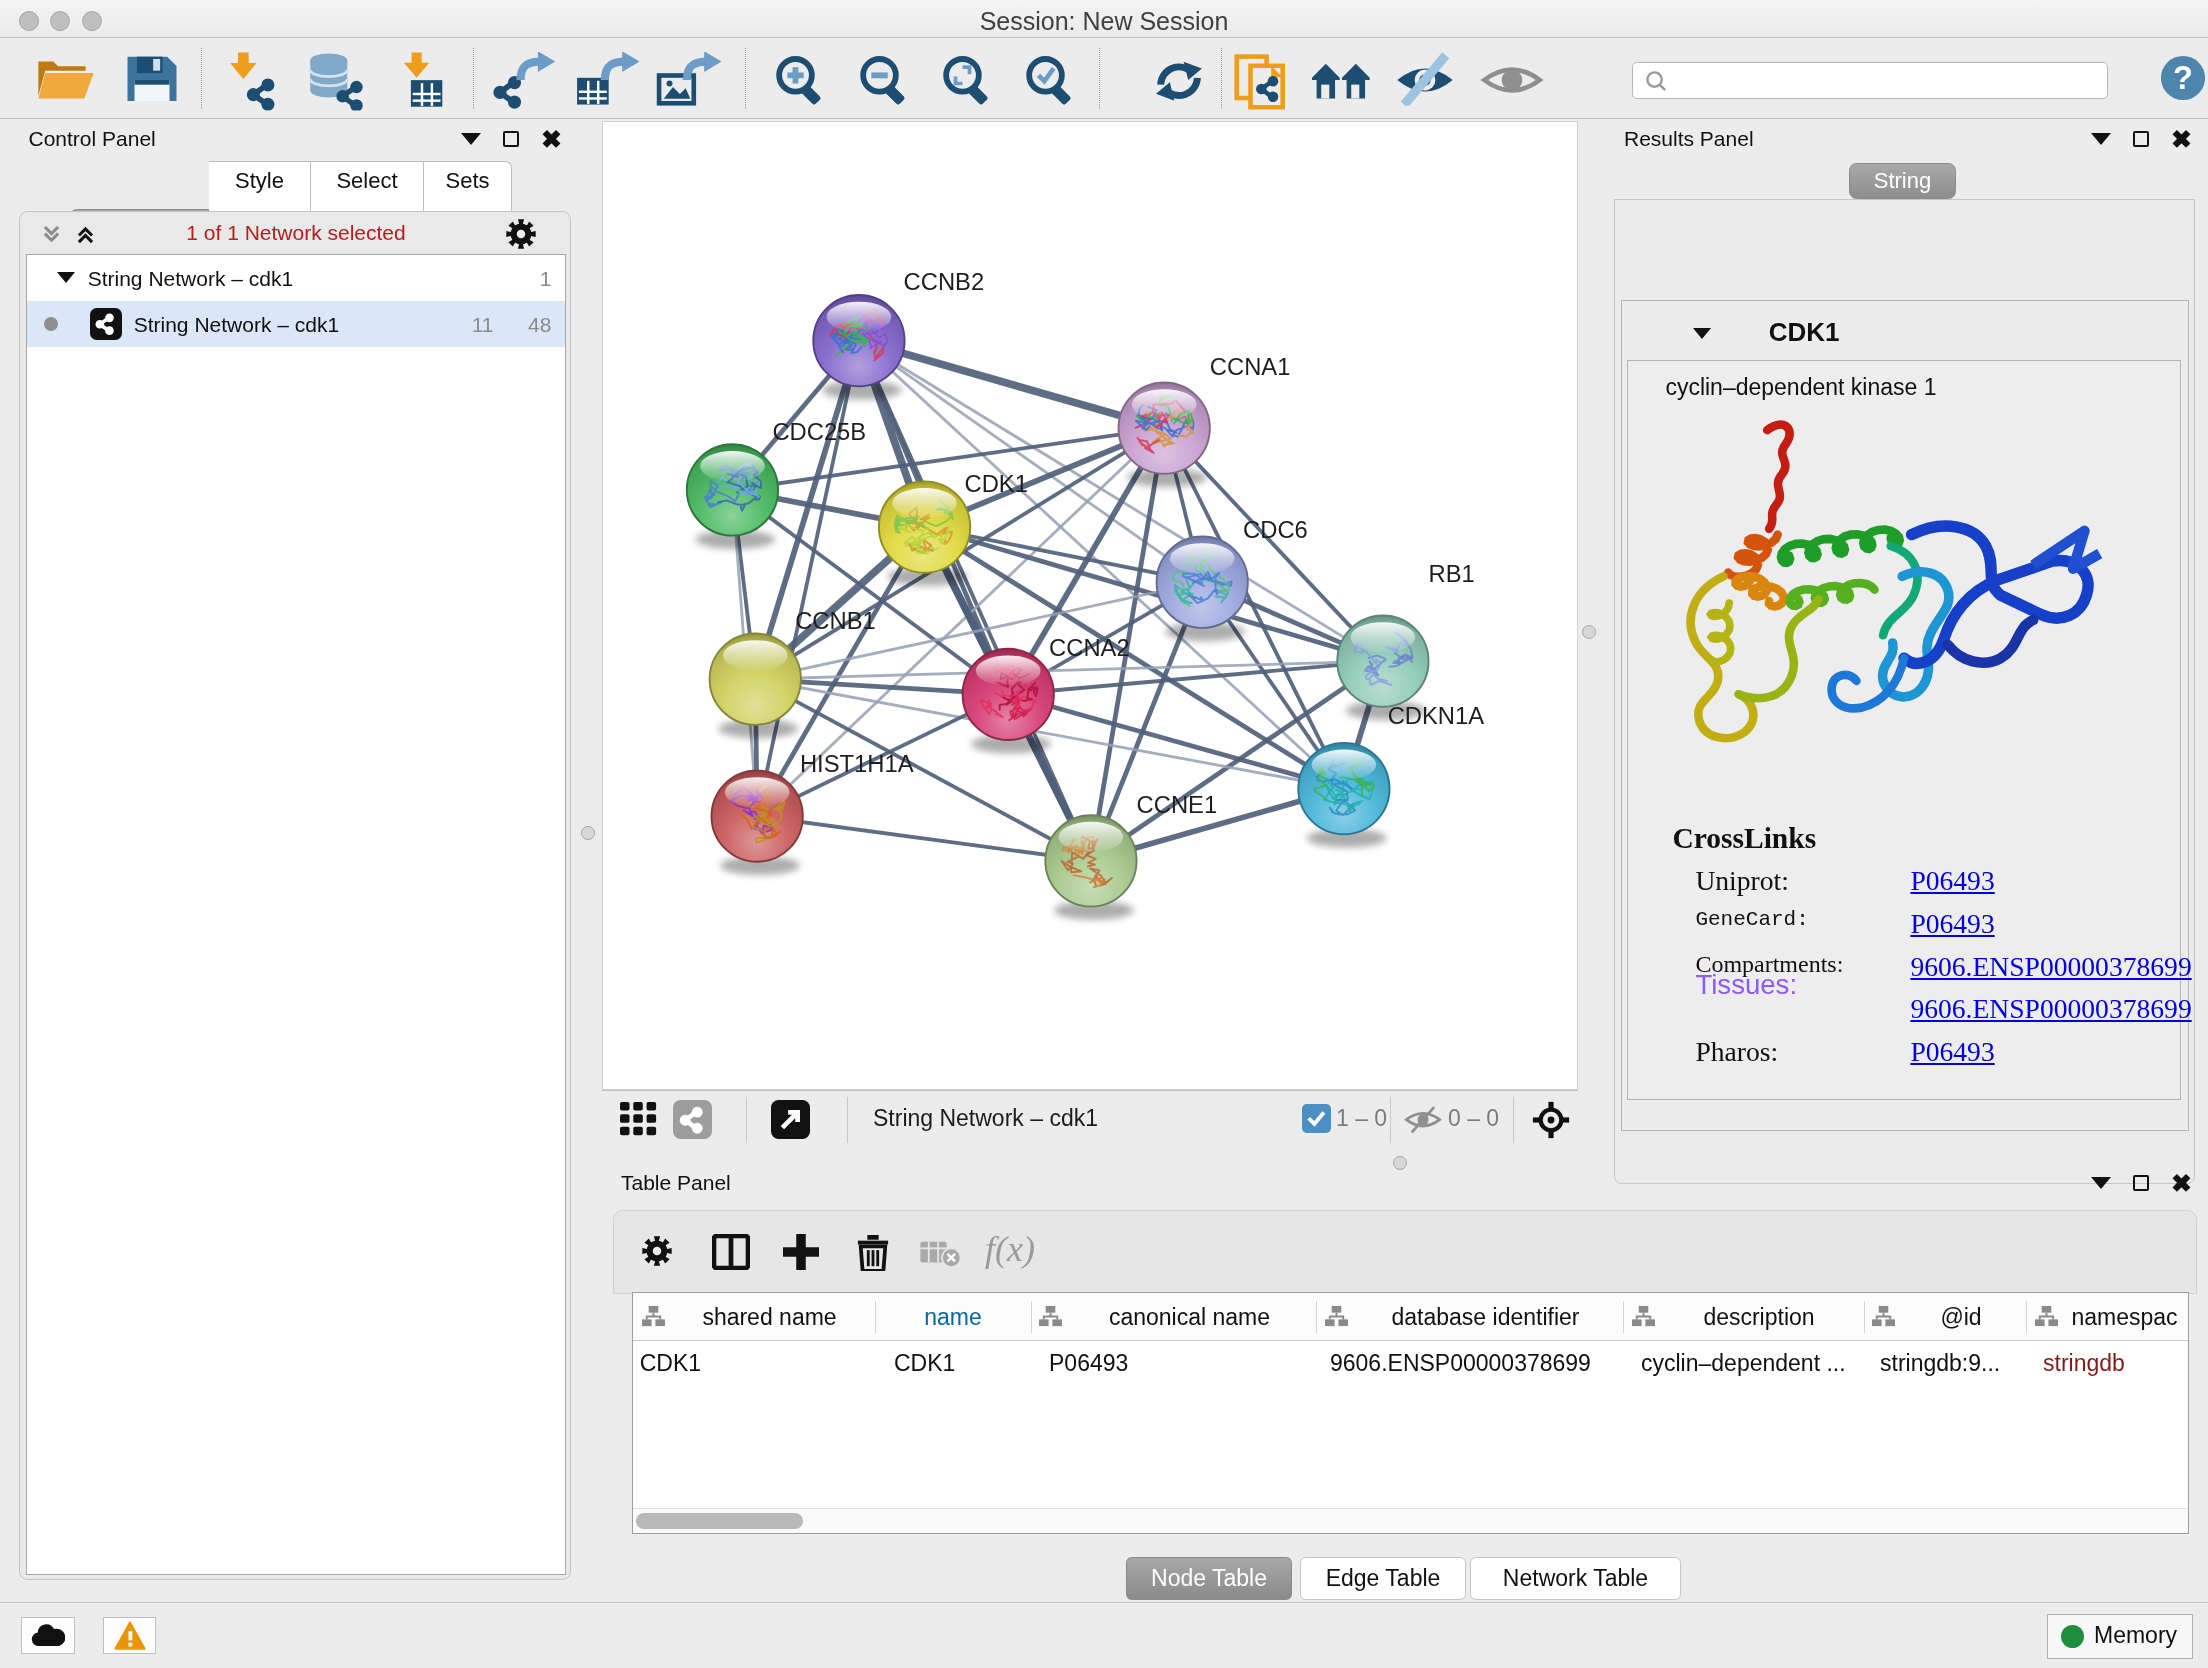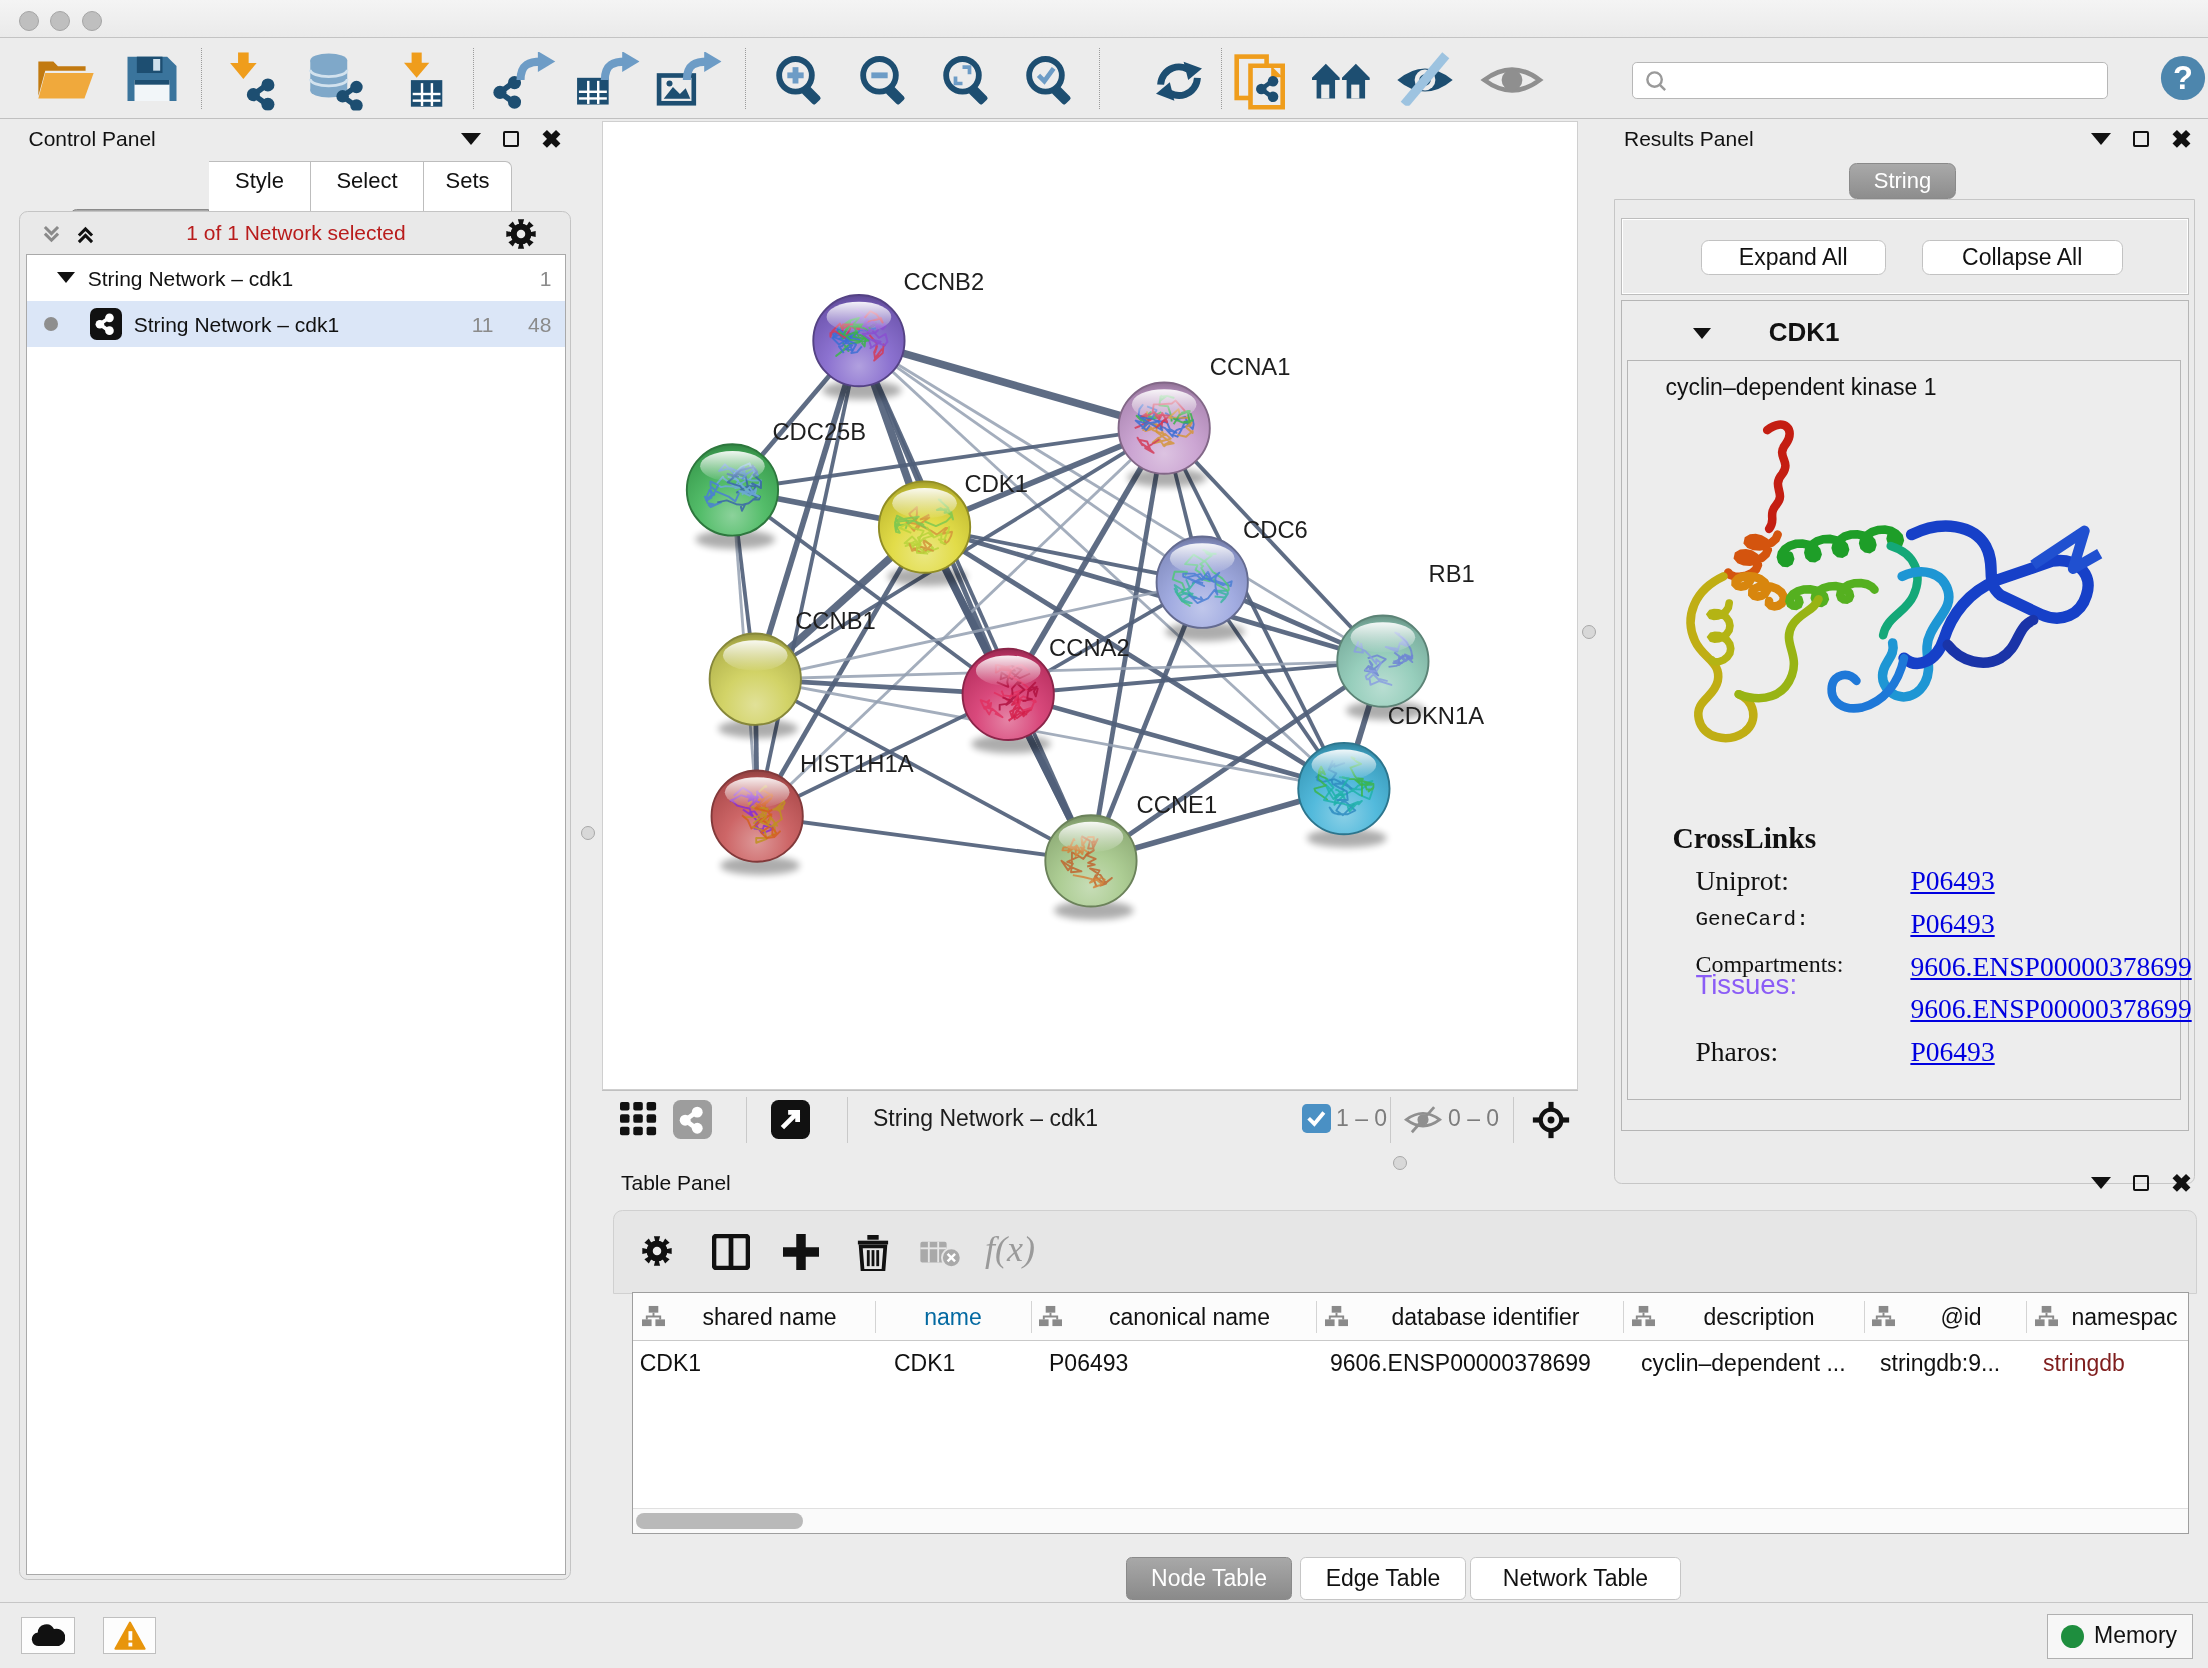--- a/index.html
+++ b/index.html
@@ -12,20 +12,21 @@
 .seg div { border:1px solid #bdbdbd; border-left:none; background:#fff; color:#111; text-align:center; line-height:38px; font-size:22px; padding:0 23px; }
 .seg div:first-child { border-left:1px solid #bdbdbd; border-radius:6.7px 0 0 6.7px;margin-top:48px; }
 .seg div:last-child { border-radius:0 6.7px 6.7px 0; }
 .seg div.sel { background:linear-gradient(#a8a8a8,#8a8a8a); color:#fff; border-color:#8a8a8a; }
 .vsep { position:absolute; top:48px; height:61px; width:0; border-left:1.9px dotted #9b9b9b; }
 </style></head><body>
 <div class="abs" style="left:0;top:0;width:2208px;height:38px;background:linear-gradient(#f4f4f4,#eaeaea);border-bottom:1px solid #c3c3c3">
     <div class="abs" style="left:19px;top:10.5px;width:20px;height:20px;border-radius:50%;background:#bfbfbf;border:1px solid #a5a5a5"></div>
     <div class="abs" style="left:50px;top:10.5px;width:20px;height:20px;border-radius:50%;background:#bfbfbf;border:1px solid #a5a5a5"></div>
     <div class="abs" style="left:82px;top:10.5px;width:20px;height:20px;border-radius:50%;background:#bfbfbf;border:1px solid #a5a5a5"></div>
+    <div class="abs" style="left:0;top:6.7px;width:2208px;text-align:center;font-size:25px;font-weight:normal;color:#404040">Session: New Session</div>
   </div>
 <div class="abs" style="left:0;top:38px;width:2208px;height:81px;background:#ececec;border-bottom:1px solid #c0c0c0">
     <div class="abs" style="left:66px;top:14.3px;transform:translate(-50%,0) scale(1.22);transform-origin:center top"><svg width="51" height="44" viewBox="0 0 54 46" style="">
         <path d="M3 8 L3 38 L9 16 L44 16 L44 12 L20 12 L16 8 Z" fill="#c27a10"></path>
         <path d="M9 18 L51 18 L43 40 L3 40 Z" fill="#f0a93c"></path>
       </svg></div>
     <div class="abs" style="left:152px;top:14.3px;transform:translate(-50%,0) scale(1.22);transform-origin:center top"><svg width="48" height="44" viewBox="0 0 50 46" style="">
         <path d="M4 4 L38 4 L46 12 L46 42 L4 42 Z" fill="#3a749c"></path>
         <rect x="12" y="4" width="22" height="14" fill="#1d4e71"></rect>
         <rect x="26" y="6" width="6" height="10" fill="#cfe0ec"></rect>
@@ -553,24 +554,20 @@
 <div class="abs" style="left:1582px;top:625px;width:14.3px;height:14.3px;border-radius:50%;background:#d8d8d8;border:1px solid #a8a8a8"></div>
 <div class="abs" style="left:1393px;top:1156px;width:14.3px;height:14.3px;border-radius:50%;background:#d8d8d8;border:1px solid #a8a8a8"></div>
 <div class="abs panelhead" style="left:1624px;top:127px">Results Panel</div>
 <div class="abs" style="left:2091px;top:131px;display:flex;gap:22px;align-items:center">
     <div class="tri"></div>
     <div class="sq"></div>
     <div class="xx">✖</div>
   </div>
 <div class="abs" style="left:1849px;top:163px;width:107px;height:36px;background:linear-gradient(#a9a9a9,#8d8d8d);border:1px solid #8a8a8a;border-radius:7.6px;color:#fff;font-size:22px;text-align:center;line-height:34px">String</div>
 <div class="abs" style="left:1614px;top:199px;width:581px;height:985px;background:#ebebeb;border:1px solid #c6c6c6;border-radius:0 0 7.6px 7.6px">
-    <div class="abs" style="left:5.7px;top:18px;width:568px;height:77px;border:1px solid #bdbdbd;box-shadow:inset 0 0 0 1px #fff">
-      <div class="abs" style="left:79px;top:21px;width:185px;height:35px;background:#fff;border:1px solid #c2c2c2;border-radius:7.6px;text-align:center;line-height:33px;font-size:23px;color:#111">Expand All</div>
-      <div class="abs" style="left:300px;top:21px;width:201px;height:35px;background:#fff;border:1px solid #c2c2c2;border-radius:7.6px;text-align:center;line-height:33px;font-size:23px;color:#111">Collapse All</div>
-    </div>
     <div class="abs" style="left:5.7px;top:100px;width:568px;height:831px;border:1px solid #b5b5b5;background:#ececec">
       <div class="abs" style="left:71px;top:27px">
         <div class="tri" style="border-left-width:9.5px;border-right-width:9.5px;border-top-width:11.4px"></div>
       </div>
       <div class="abs" style="left:147px;top:16px;font-size:26px;font-weight:bold;color:#111">CDK1</div>
       <div class="abs" style="left:5.7px;top:59px;width:554px;height:740px;border:1px solid #b5b5b5;background:#ededed">
         <div class="abs" style="left:37px;top:13.3px;font-size:23px;color:#111">cyclin–dependent kinase 1</div>
         <svg style="position:absolute;left:38px;top:52px" width="438" height="361" viewBox="0 0 460 380">
           <path d="M106 18 C124 4 136 18 126 32 C114 46 132 50 122 64 C110 78 126 84 116 96 C106 108 116 112 108 122" fill="none" stroke="#c41e12" stroke-width="9" stroke-linecap="round"></path>
           <path d="M117.0 128.0 L115.0 132.6 L110.6 136.5 L104.7 139.2 L98.1 140.4 L92.2 140.0 L87.8 138.3 L85.8 136.0 L86.3 133.7 L89.2 132.0 L93.7 131.6 L98.7 132.8 L103.2 135.5 L106.1 139.4 L106.6 144.0 L104.6 148.6 L100.2 152.5 L94.3 155.2 L87.7 156.4 L81.8 156.0 L77.4 154.3 L75.4 152.0 L75.9 149.7 L78.8 148.0 L83.3 147.6 L88.3 148.8 L92.8 151.5 L95.7 155.4 L96.2 160.0 L94.2 164.6 L89.8 168.5 L83.9 171.2 L77.3 172.4 L71.4 172.0 L67.0 170.3 L65.0 168.0" fill="none" stroke="#d4540e" stroke-width="9" stroke-linecap="round"></path>

